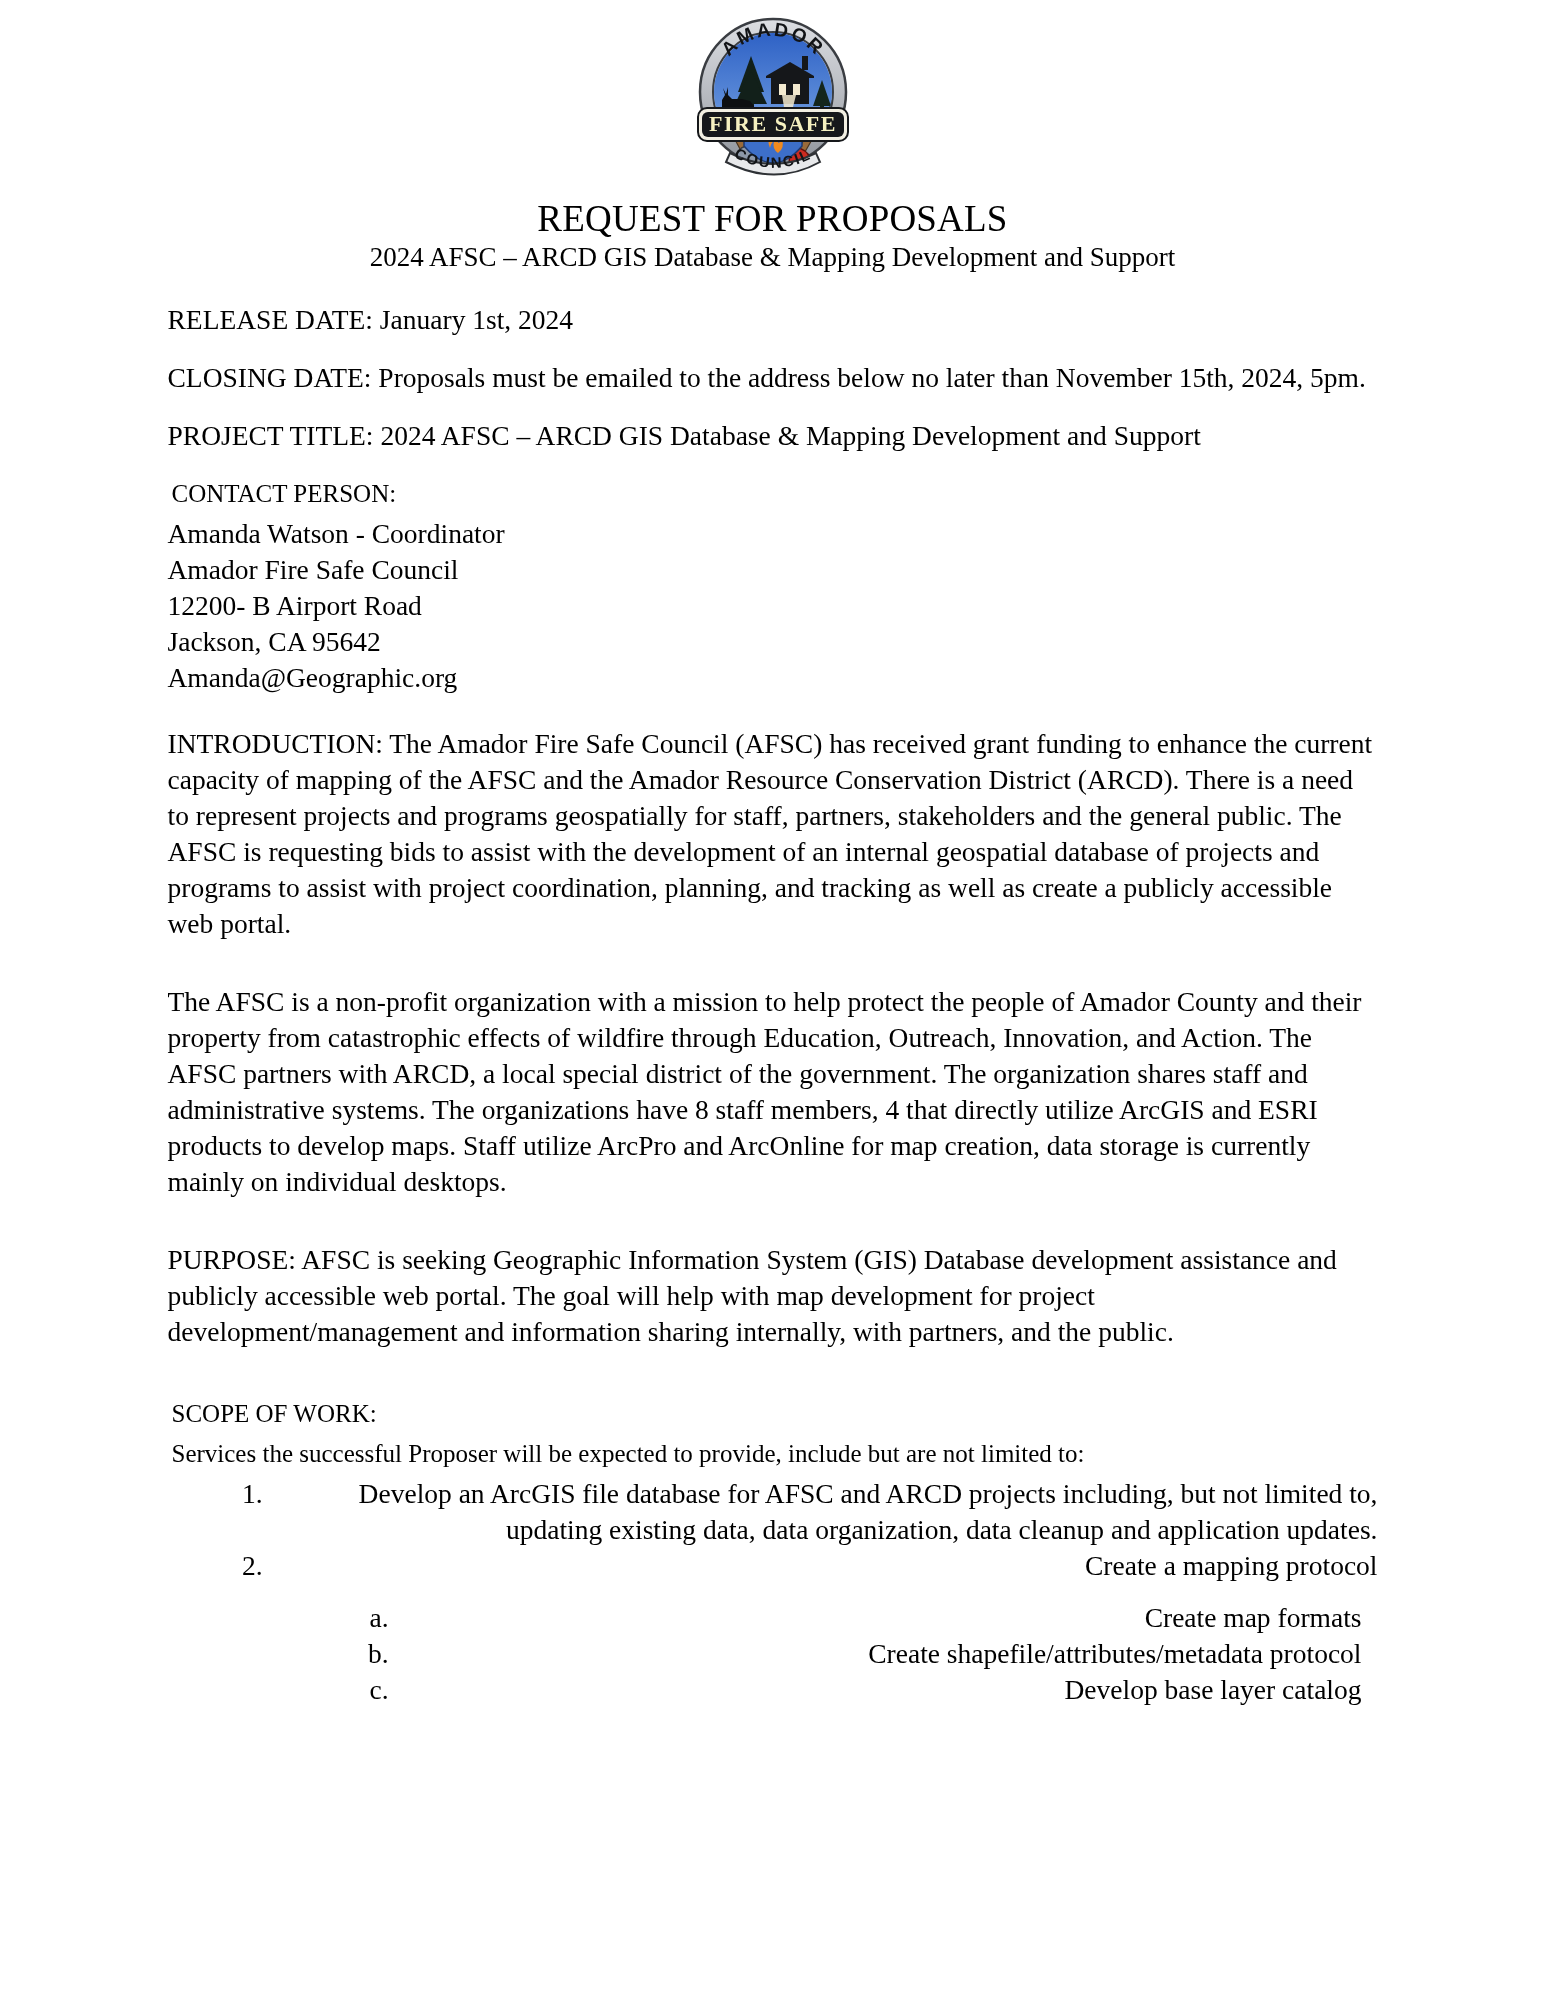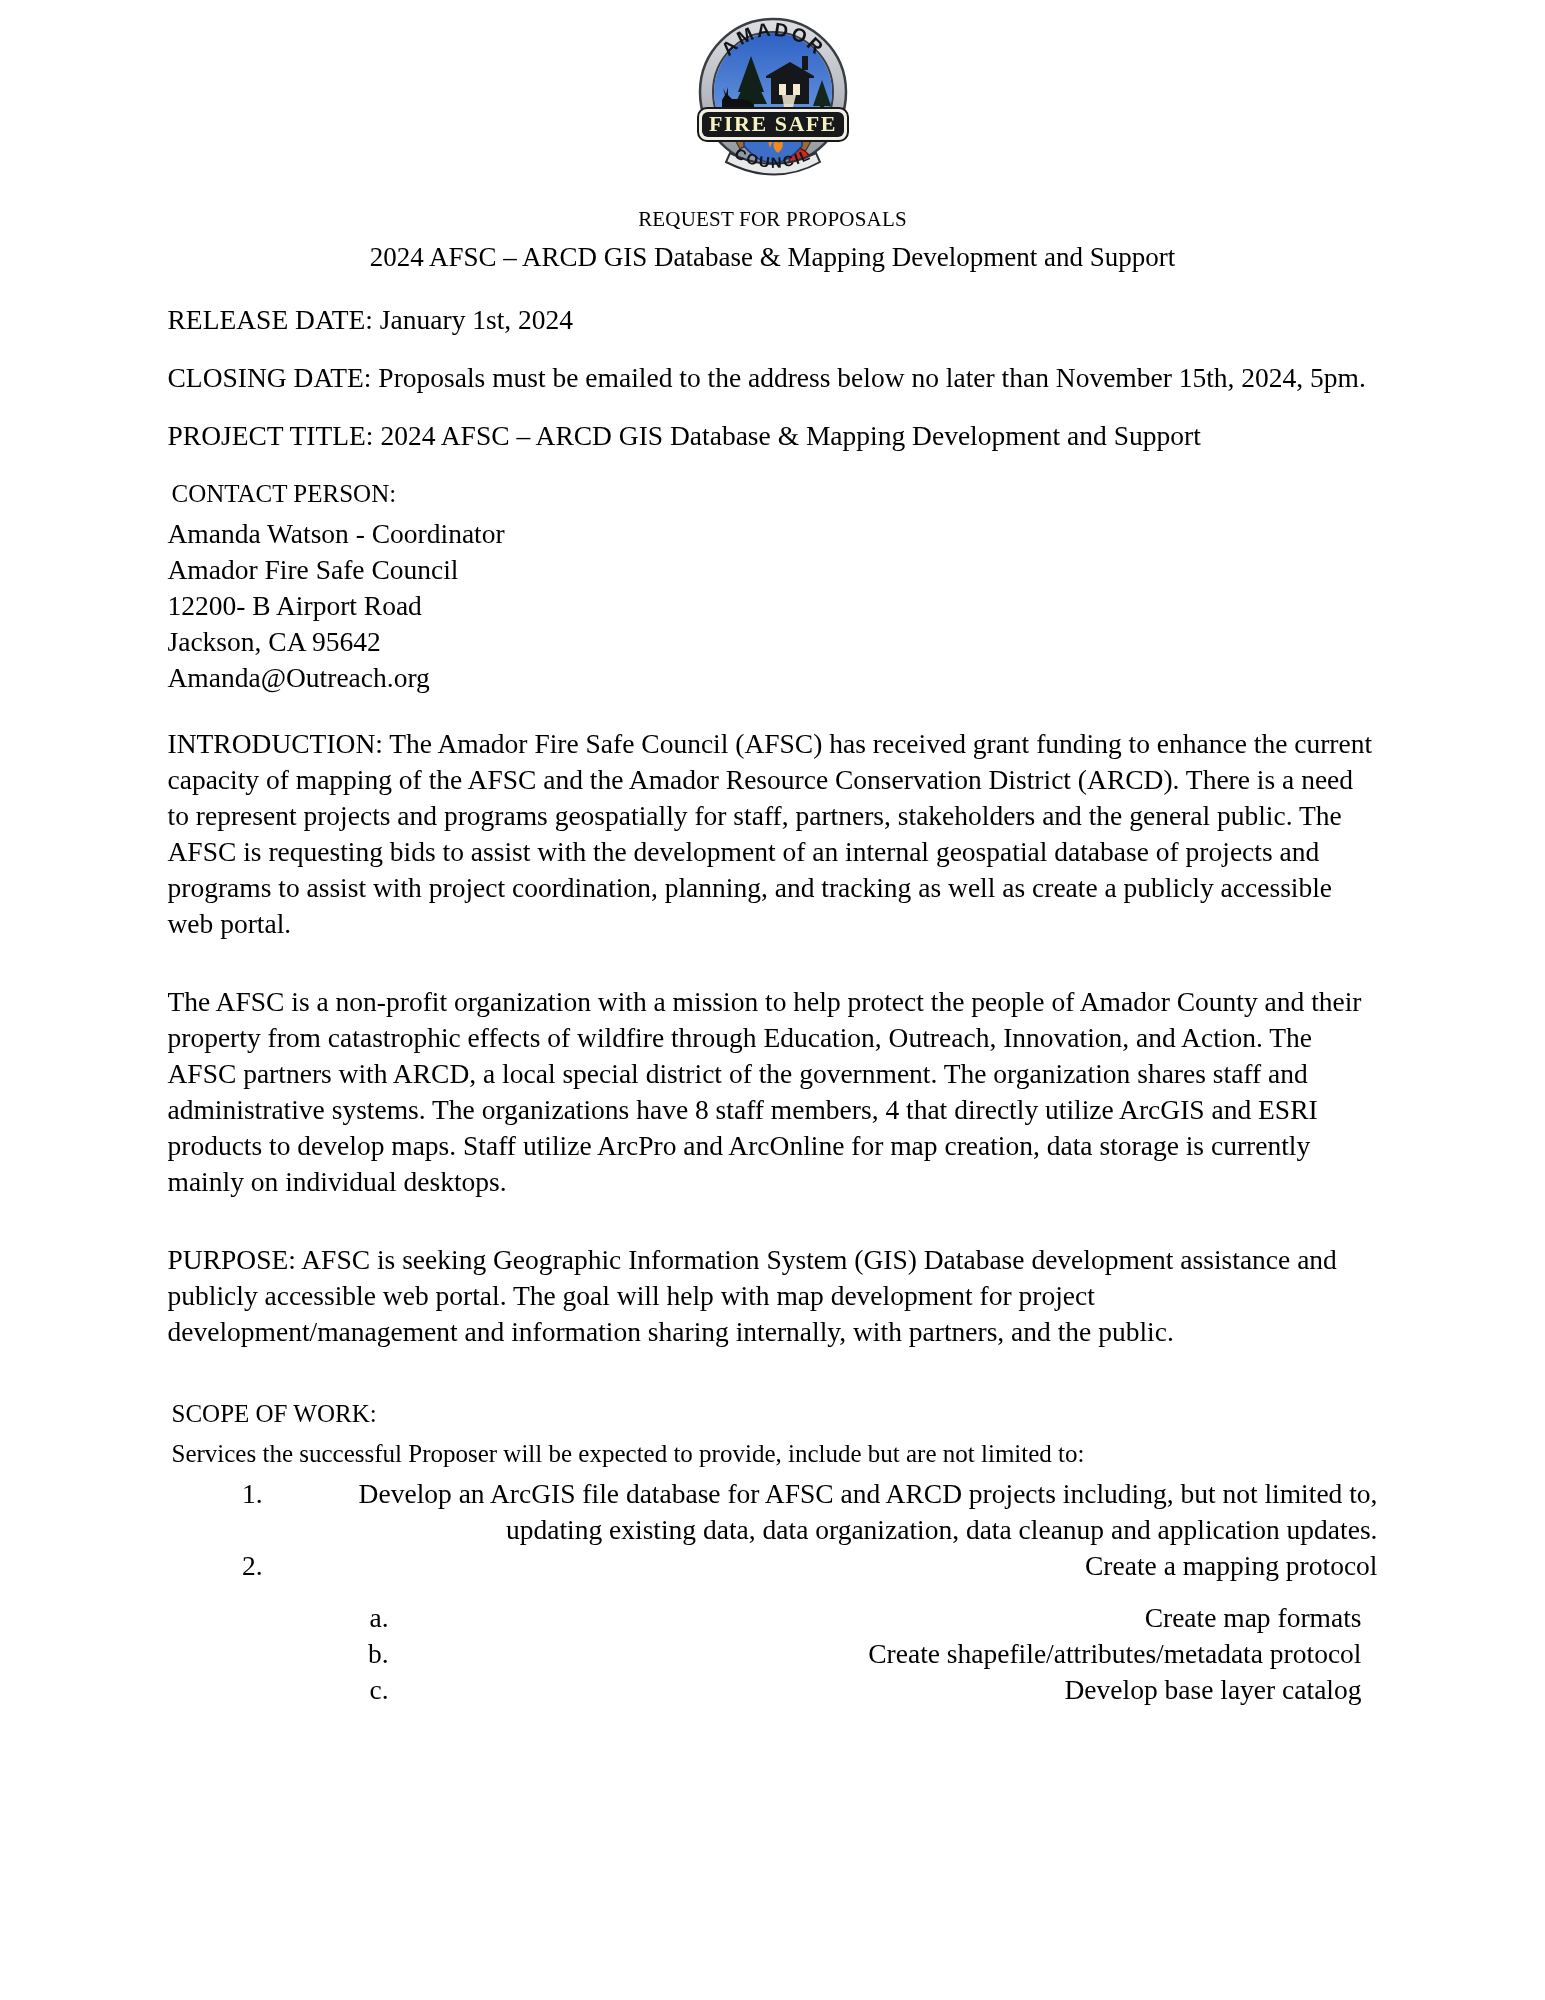--- a/index.html
+++ b/index.html
@@ -36,21 +36,21 @@
     height: 180px;
   }
   .logo svg { display: block; }
 
   
   .title-block {
     text-align: center;
     margin-top: 6px;
   }
   .title-line1 {
-    font-size: 21px;
+    font-size: 37px;
     line-height: 38px;
     letter-spacing: 0.2px;
   }
   .title-line2 {
     font-size: 29px;
     line-height: 38px;
     letter-spacing: 0.2px;
   }
   .title-line3 {
     font-size: 27px;
@@ -214,21 +214,21 @@
     <p class="block"><span class="b">CLOSING DATE:</span><span> Proposals must be emailed to the address below no later than </span><span class="b">November 15th, 2024, 5pm</span><span>.</span></p>
 
     <p class="block"><span class="b">PROJECT TITLE:</span><span> 2024 AFSC – ARCD GIS Database &amp; Mapping Development and Support</span></p>
 
     <p class="tight"><span class="b">CONTACT PERSON:</span></p>
     <div class="addr">
       <div>Amanda Watson - Coordinator</div>
       <div>Amador Fire Safe Council</div>
       <div>12200- B Airport Road</div>
       <div>Jackson, CA 95642</div>
-      <div>Amanda@Outreach.org</div>
+      <div>Amanda@Geographic.org</div>
     </div>
 
     <div class="spacer-md"></div>
 
     <p class="block"><span class="b">INTRODUCTION:</span><span>  The Amador Fire Safe Council (AFSC) has received grant funding to enhance the current capacity of mapping of the AFSC and the Amador Resource Conservation District (ARCD). There is a need to represent projects and programs geospatially for staff, partners, stakeholders and the general public. The AFSC is requesting bids to assist with the development of an internal geospatial database of projects and programs to assist with project coordination, planning, and tracking as well as create a publicly accessible web portal.</span></p>
 
     <div class="spacer-sm"></div>
 
     <p class="block">The AFSC is a non-profit organization with a mission to help protect the people of Amador County and their property from catastrophic effects of wildfire through Education, Outreach, Innovation, and Action. The AFSC partners with ARCD, a local special district of the government. The organization shares staff and administrative systems. The organizations have 8 staff members, 4 that directly utilize ArcGIS and ESRI products to develop maps. Staff utilize ArcPro and ArcOnline for map creation, data storage is currently mainly on individual desktops.</p>
 

